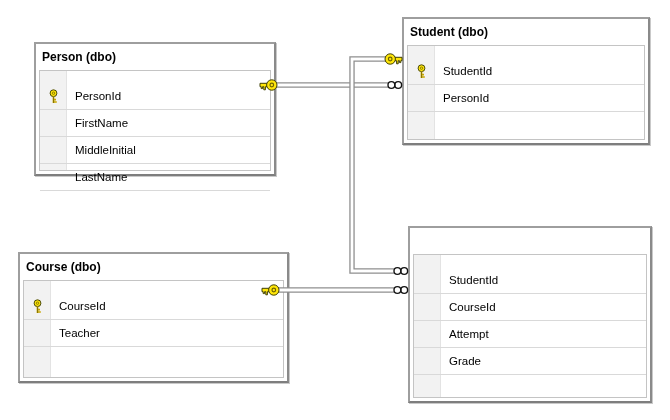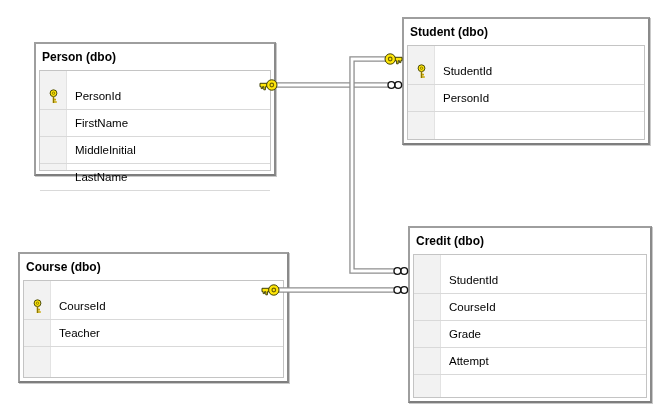--- a/index.html
+++ b/index.html
@@ -119,41 +119,38 @@
           </div>
           <div class="row">
             <div class="pk-cell"></div>
             <div class="col-name">Teacher</div>
           </div>
         </div>
     </div>
   </div>
 
   <div class="dbtable" id="tbl-credit">
-    <div class="tbl-header">
-      <span>Credit (dbo)</span>
-    </div>
     <div class="grid">
       <div class="pk-stripe"></div>
       <div class="rows">
           <div class="row">
             <div class="pk-cell"></div>
             <div class="col-name">StudentId</div>
           </div>
           <div class="row">
             <div class="pk-cell"></div>
             <div class="col-name">CourseId</div>
           </div>
           <div class="row">
             <div class="pk-cell"></div>
-            <div class="col-name">Grade</div>
+            <div class="col-name">Attempt</div>
           </div>
           <div class="row">
             <div class="pk-cell"></div>
-            <div class="col-name">Attempt</div>
+            <div class="col-name">Grade</div>
           </div>
         </div>
     </div>
   </div>
 
   <svg class="connectors" width="670" height="420" viewBox="0 0 670 420">
     <defs>
 
       <g id="key-end">
         <path class="key-fill" d="M0 -1.7 H7.5 V1.7 H5.4 V4.8 H3.8 V1.7 H2.6 V3.6 H1.2 V1.7 H0 Z"></path>

